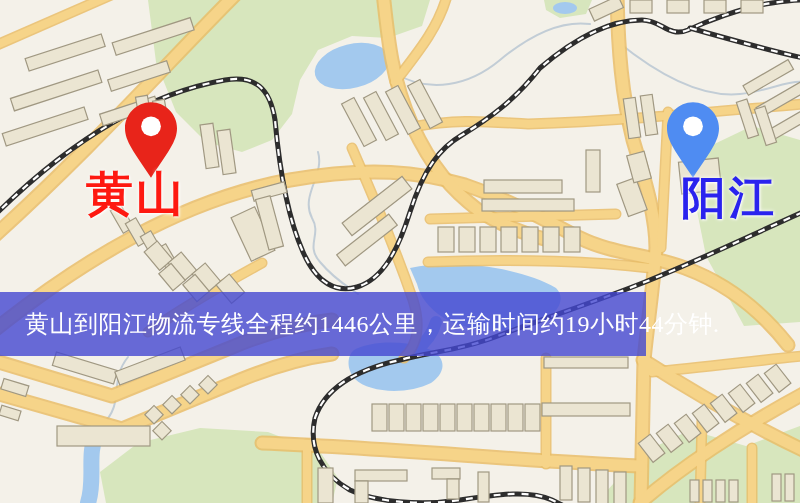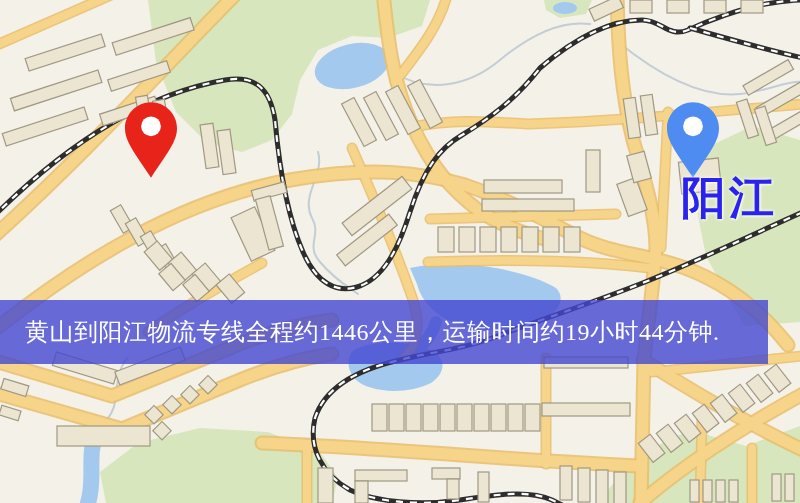--- a/index.html
+++ b/index.html
@@ -16,21 +16,21 @@
   .river{fill:none;stroke:var(--water,#a3c9ee);stroke-width:16;stroke-linecap:round;}
   .rc{fill:none;stroke:var(--road-casing,#e9bd69);stroke-width:15;stroke-linecap:round;stroke-linejoin:round;opacity:.85;}
   .rf{fill:none;stroke:var(--road,#f6d489);stroke-width:11;stroke-linecap:round;stroke-linejoin:round;}
   .rc.minor{stroke-width:11;}
   .rf.minor{stroke-width:8;}
   .rail-base{fill:none;stroke:var(--railway,#2d2d2d);stroke-width:5;stroke-linecap:round;}
   .rail-dash{fill:none;stroke:#ffffff;stroke-width:2.2;stroke-dasharray:7 7;stroke-linecap:butt;}
   .bld{fill:var(--building,#ebe5d2);stroke:var(--building-outline,#a09882);stroke-width:1.2;}
   
   .banner{
-    position:absolute;left:0;top:300px;width:768px;height:64px;
+    position:absolute;left:0;top:292px;width:646px;height:64px;
     background:var(--banner-bg,rgba(67,71,209,.8));
     display:flex;align-items:center;z-index:3;
   }
   .banner-text{
     color:var(--banner-text,#fff);
     font-family:"Liberation Serif", serif;
     font-size:24px;letter-spacing:.5px;
     padding-left:25px;white-space:nowrap;
   }
   
@@ -269,20 +269,21 @@
       <rect class="bld" x="318" y="468" width="15" height="35"></rect>
     </g>
   </svg>
 
   <div class="pin pin-origin">
     <svg viewBox="0 0 40 58">
       <path class="pin-body" d="M20 0 C9 0 0 9 0 20 C0 30 7 38.5 20 58 C33 38.5 40 30 40 20 C40 9 31 0 20 0 Z"></path>
       <circle cx="20" cy="18.5" r="7.6" fill="#ffffff"></circle>
     </svg>
   </div>
+  <div class="place-label label-origin">黄山</div>
 
   <div class="pin pin-dest">
     <svg viewBox="0 0 40 58">
       <path class="pin-body" d="M20 0 C9 0 0 9 0 20 C0 30 7 38.5 20 58 C33 38.5 40 30 40 20 C40 9 31 0 20 0 Z"></path>
       <circle cx="20" cy="18.5" r="7.6" fill="#ffffff"></circle>
     </svg>
   </div>
   <div class="place-label label-dest">阳江</div>
 
   <div class="banner">

